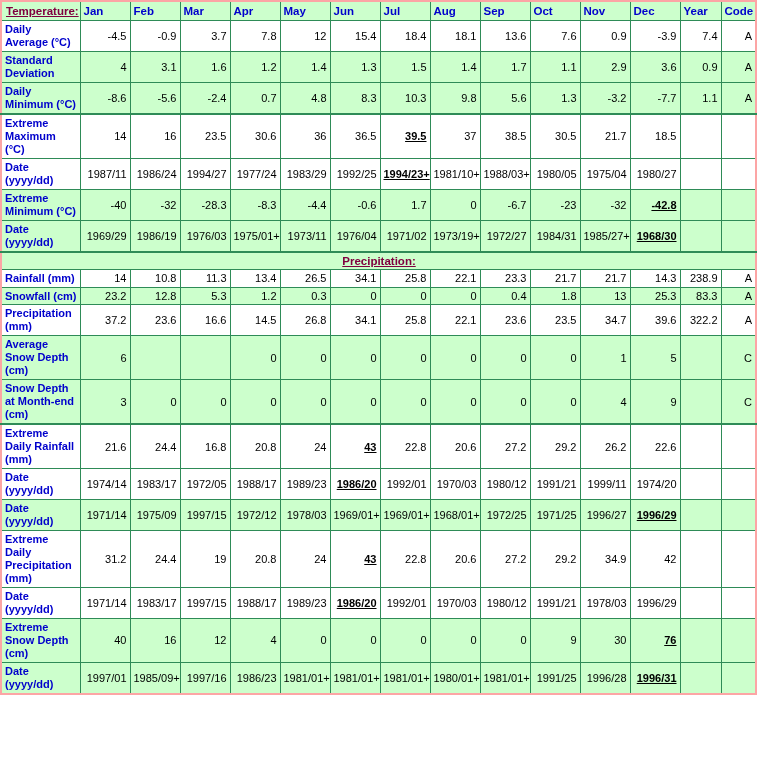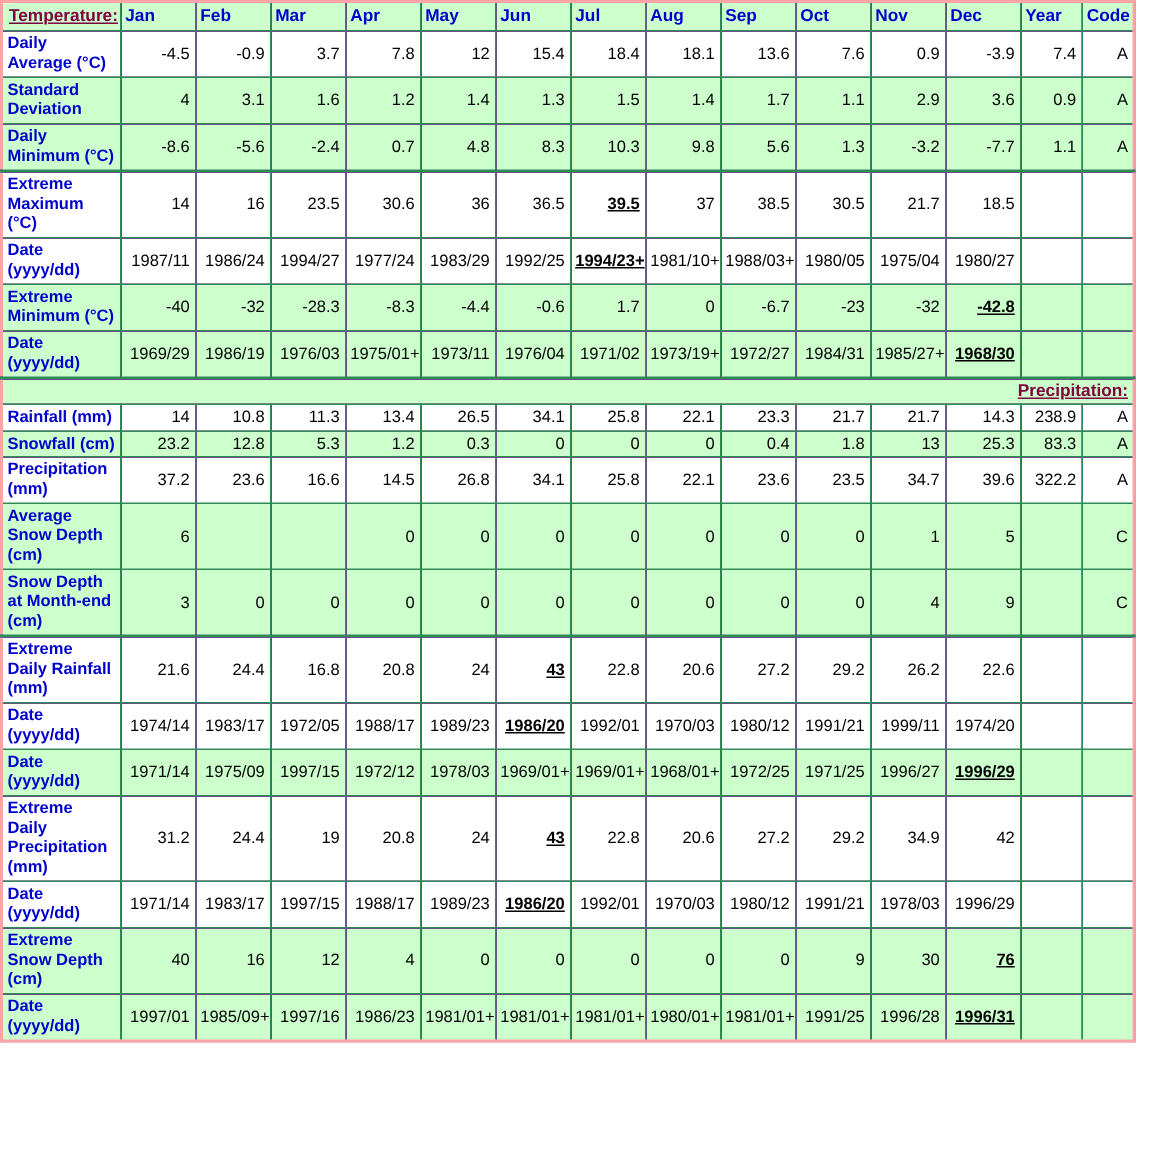--- a/index.html
+++ b/index.html
@@ -49,21 +49,21 @@
   .section-anchor {
     color: #800040;
     text-decoration: underline;
     font-weight: bold;
     font-size: 11.5px;
     cursor: pointer;
   }
   
   tr.section-row td {
     background: #ccffcc;
-    text-align: right;
+    text-align: center;
     padding-left: 4px;
     border-left: 1px solid #2e8b57;
     margin-left: 16px;
   }
   
   td.rowlabel {
     color: #0000cc;
     font-weight: bold;
     text-align: left;
     font-size: 11px;

